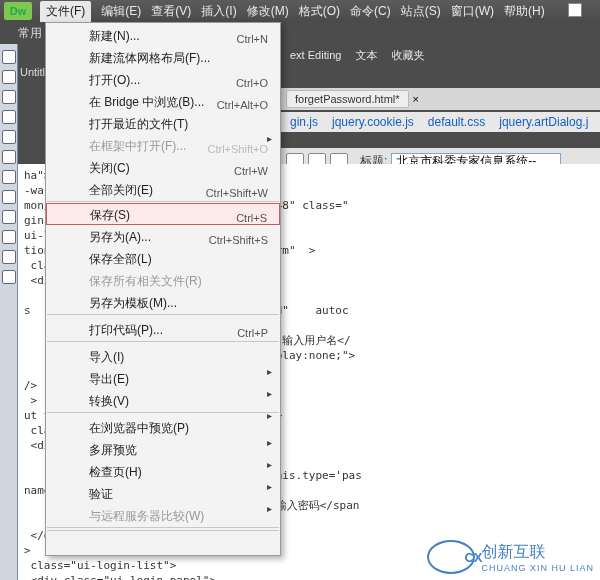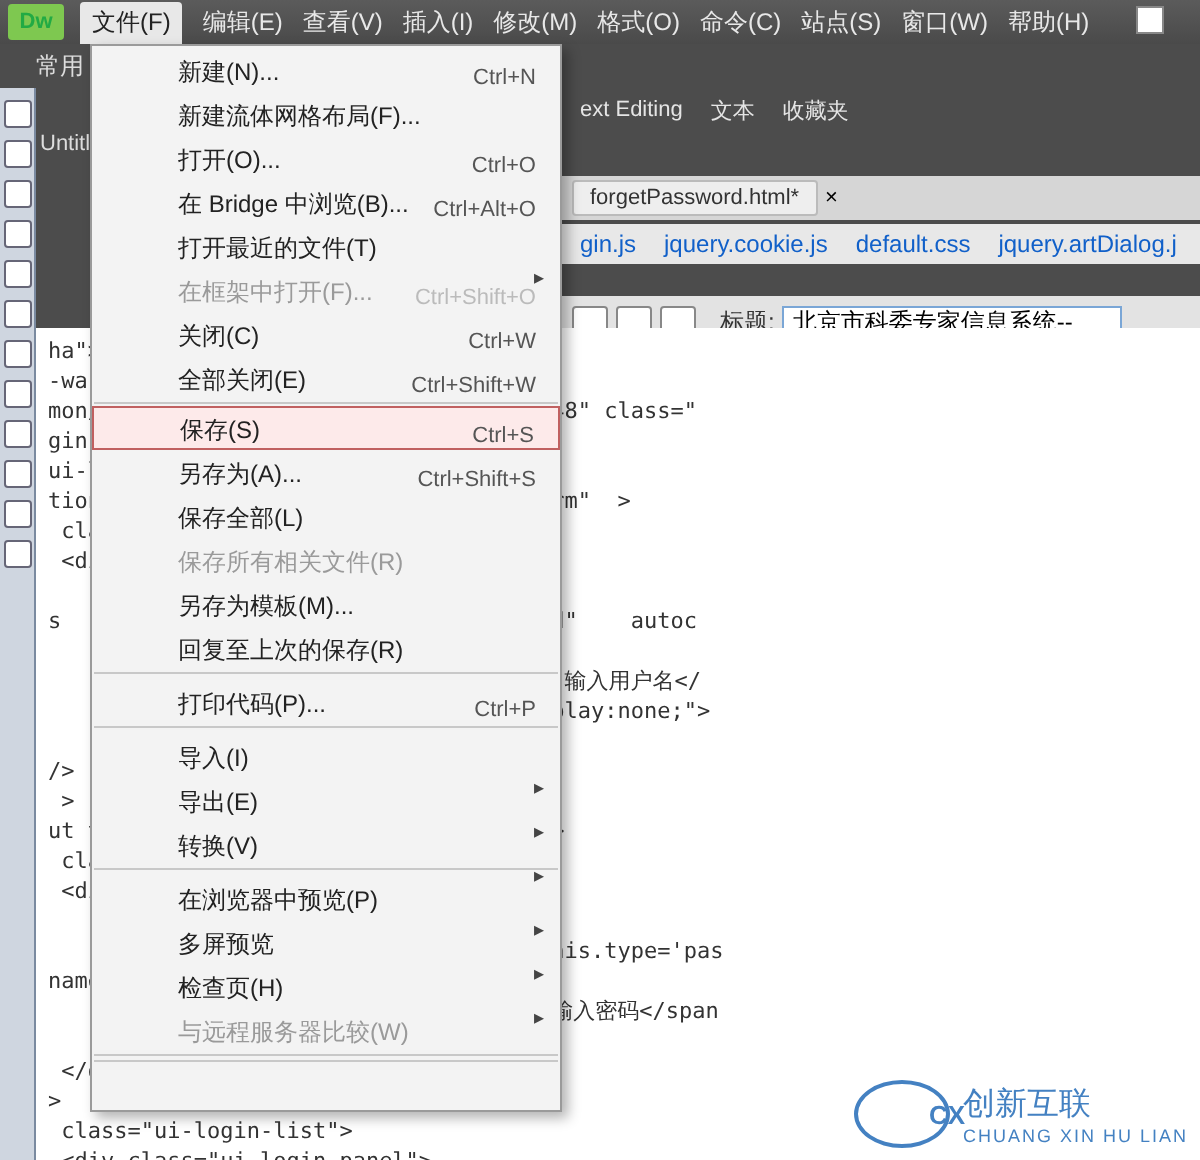--- a/index.html
+++ b/index.html
@@ -176,23 +176,20 @@
     </div>
     <div class="mi">
       <span>保存全部(L)</span>
     </div>
     <div class="mi disabled">
       <span>保存所有相关文件(R)</span>
     </div>
     <div class="mi">
       <span>另存为模板(M)...</span>
     </div>
-    <div class="mi">
-      <span>回复至上次的保存(R)</span>
-    </div>
     <div class="sep"></div>
     <div class="mi">
       <span>打印代码(P)...</span>
       <span class="sc">Ctrl+P</span>
     </div>
     <div class="sep"></div>
     <div class="mi">
       <span>导入(I)</span>
       <span class="arrow"></span>
     </div>
@@ -208,20 +205,24 @@
     <div class="mi">
       <span>在浏览器中预览(P)</span>
       <span class="arrow"></span>
     </div>
     <div class="mi">
       <span>多屏预览</span>
       <span class="arrow"></span>
     </div>
     <div class="mi">
       <span>检查页(H)</span>
+      <span class="arrow"></span>
+    </div>
+    <div class="mi">
+      <span>验证</span>
       <span class="arrow"></span>
     </div>
     <div class="mi disabled">
       <span>与远程服务器比较(W)</span>
     </div>
     <div class="sep"></div>
     <div class="sep"></div>
     <div class="mi"></div>
   </div>
 

